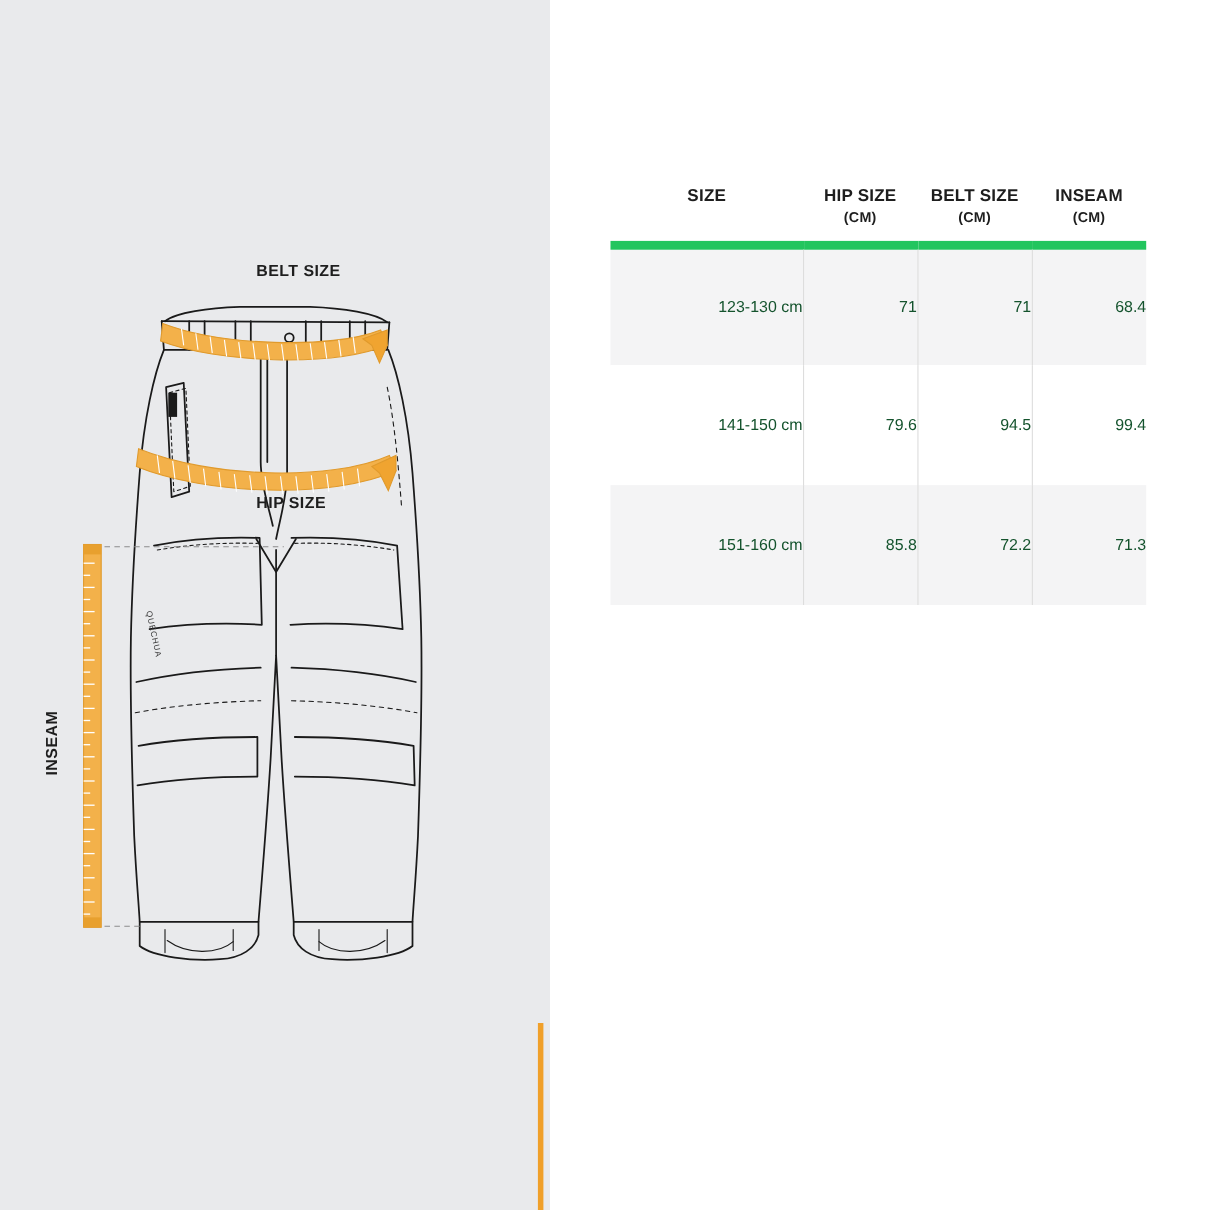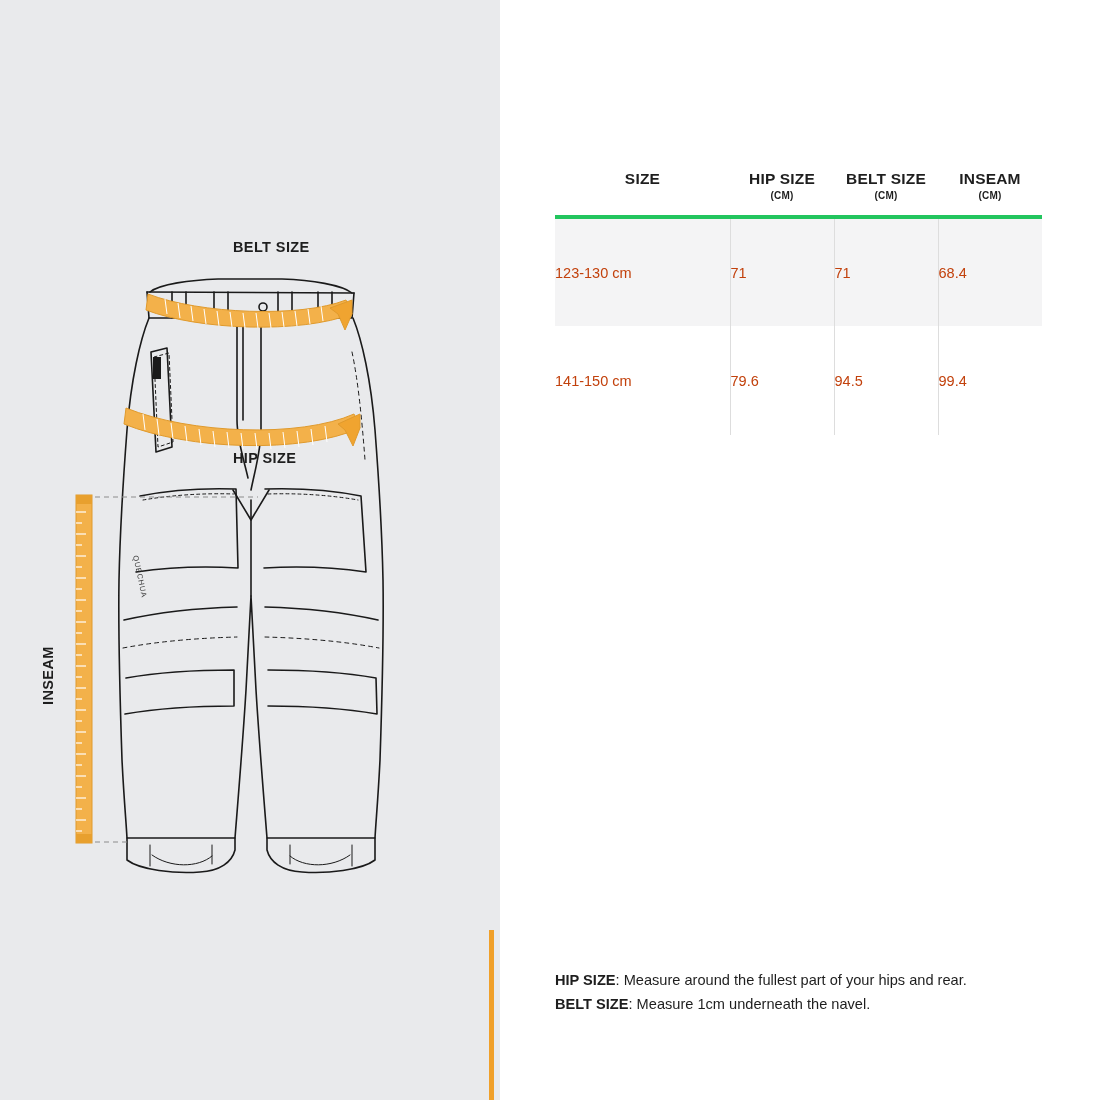--- a/index.html
+++ b/index.html
@@ -60,30 +60,30 @@
     font-size: 15.5px;
     font-weight: bold;
     color: #1e1e1e;
     padding: 0 0 14px 0;
     text-align: center;
     vertical-align: top;
     letter-spacing: 0.2px;
   }
   table.size-table th .unit {
     display: block;
-    font-size: 10px;
+    font-size: 13px;
     font-weight: bold;
     letter-spacing: 0.2px;
     margin-top: 2px;
   }
-  table.size-table thead tr th { border-bottom: 4px solid #22c55e; }
+  table.size-table thead tr th { border-bottom: 8px solid #22c55e; }
   table.size-table td {
     font-size: 14.5px;
-    color: #c2410c;
-    text-align: left;
+    color: #14532d;
+    text-align: right;
     height: 109px;
     padding: 0;
   }
   table.size-table tbody tr:nth-child(odd) { background: #f4f4f5; }
   table.size-table tbody tr:nth-child(even) { background: #ffffff; }
   table.size-table td.c1 { width: 175px; }
   table.size-table td.c2, table.size-table td.c3, table.size-table td.c4 {
     width: 104px;
     border-left: 1px solid #dddddd;
   }
@@ -303,27 +303,25 @@
             <td class="c2">71</td>
             <td class="c3">71</td>
             <td class="c4">68.4</td>
           </tr>
           <tr>
             <td class="c1">141-150 cm</td>
             <td class="c2">79.6</td>
             <td class="c3">94.5</td>
             <td class="c4">99.4</td>
           </tr>
+          <tr>
+            <td class="c1">151-160 cm</td>
+            <td class="c2">85.8</td>
+            <td class="c3">72.2</td>
+            <td class="c4">71.3</td>
+          </tr>
         </tbody>
       </table>
     </div>
 
-    <div class="notes">
-      <div class="note-line">
-        <b>HIP SIZE</b><span>: Measure around the fullest part of your hips and rear.</span>
-      </div>
-      <div class="note-line">
-        <b>BELT SIZE</b><span>: Measure 1cm underneath the navel.</span>
-      </div>
-    </div>
 
   </div>
 </div>
 
 </body></html>

